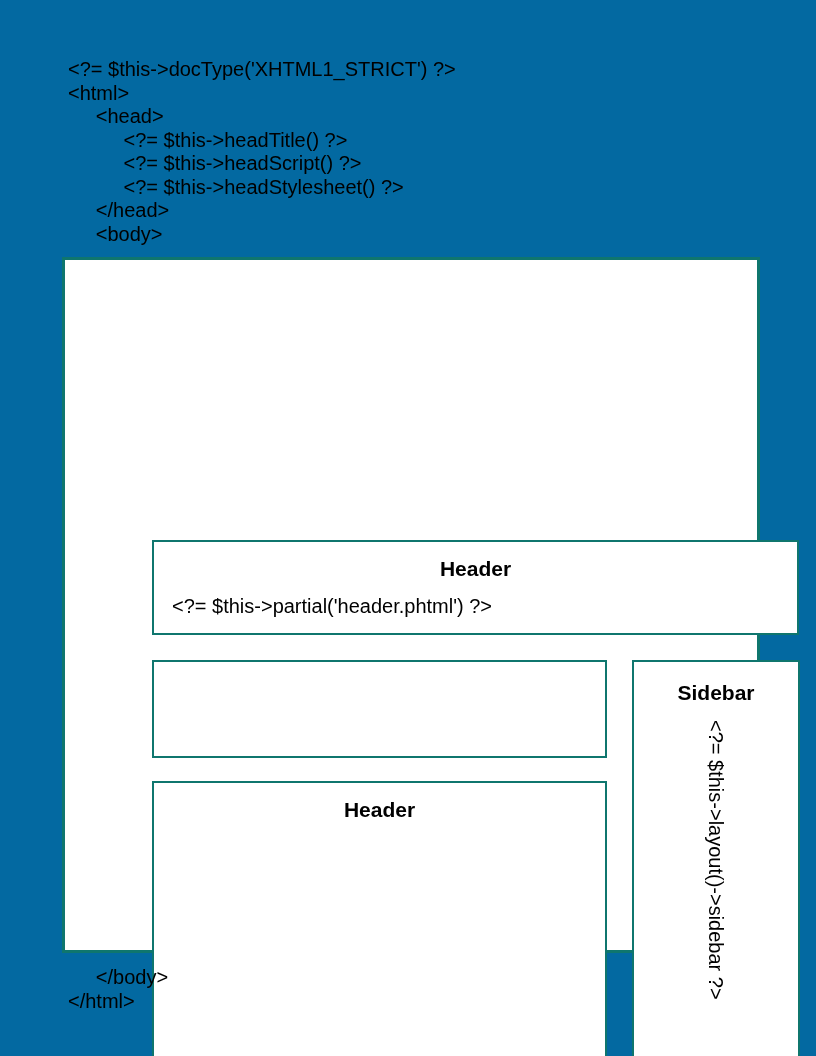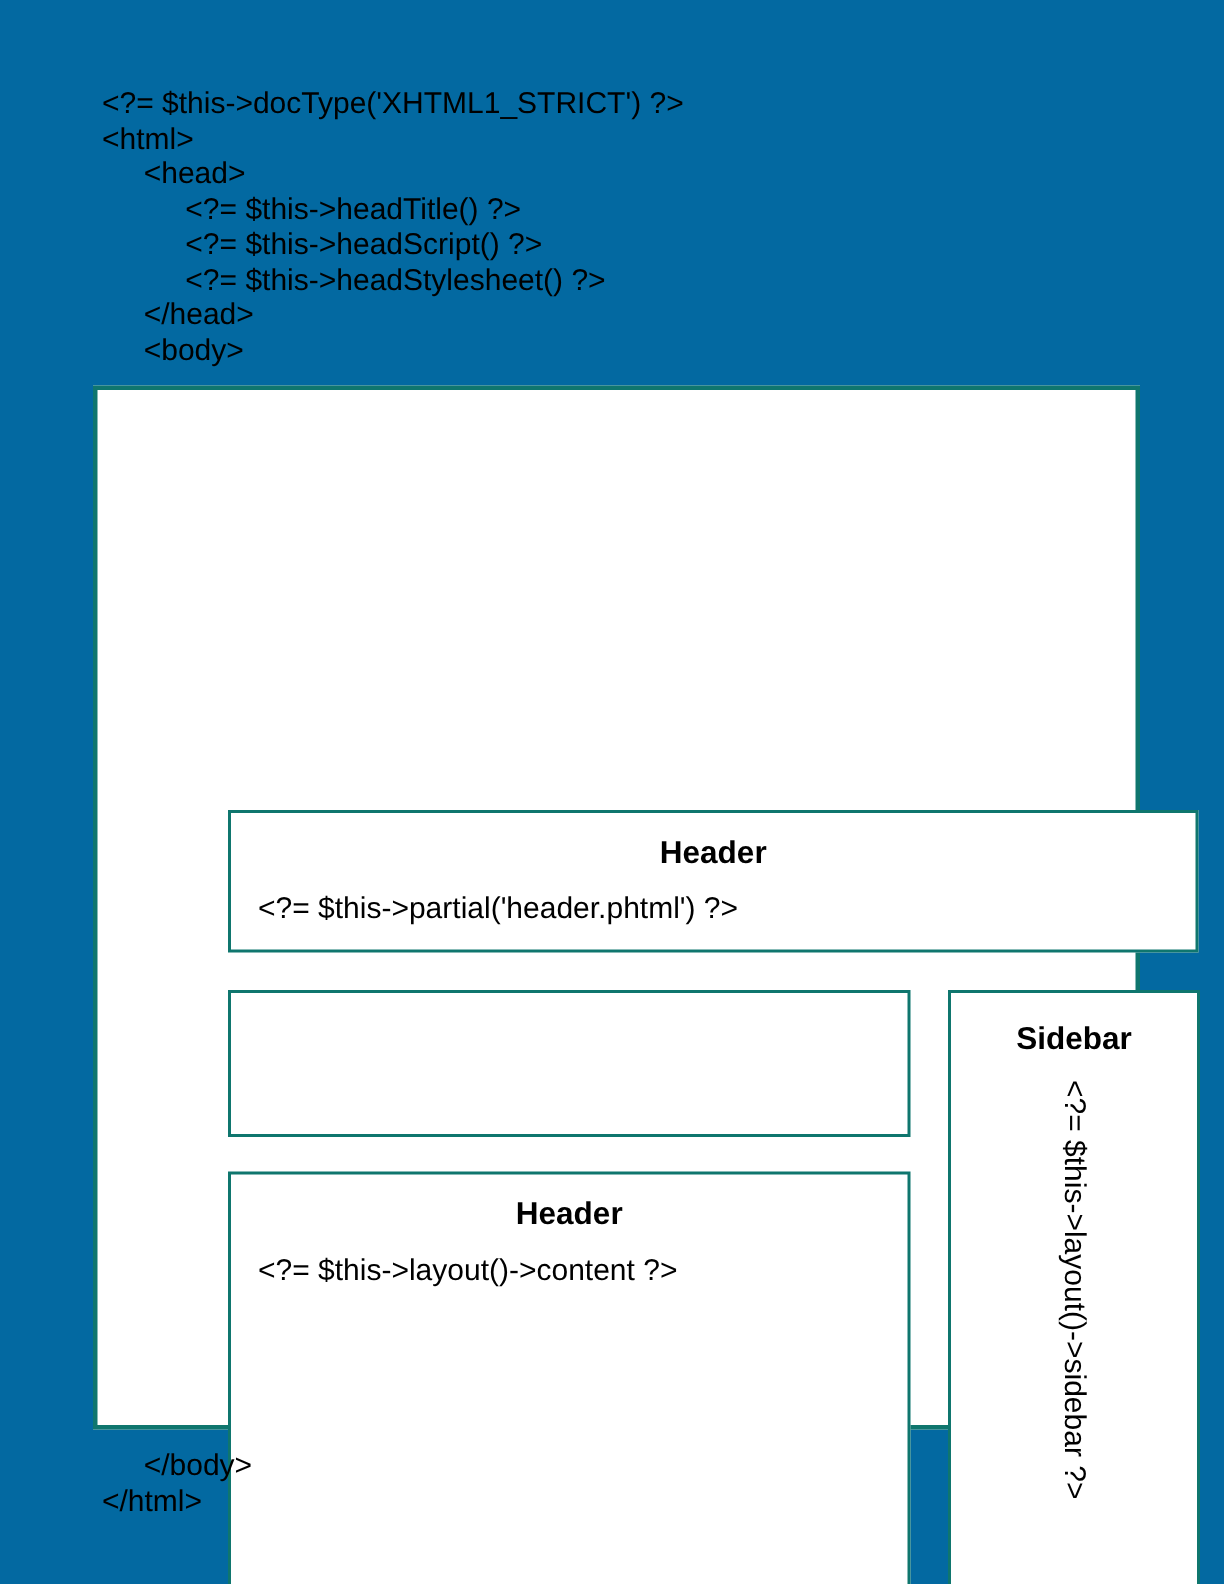--- a/index.html
+++ b/index.html
@@ -96,21 +96,20 @@
     <div class="wire-box nav-box">
     </div>
 
     <div class="wire-box sidebar-box">
       <div class="box-title">Sidebar</div>
       <div class="vertical-code">&lt;?= $this-&gt;layout()-&gt;sidebar ?&gt;</div>
     </div>
 
     <div class="wire-box content-box">
       <div class="box-title">Header</div>
-      <div class="box-code">&lt;?= $this-&gt;layout()-&gt;content ?&gt;</div>
     </div>
 
   </div>
 
   <pre class="code code-bottom">     &lt;/body&gt;
 &lt;/html&gt;</pre>
 
 </div>
 
 </body></html>

